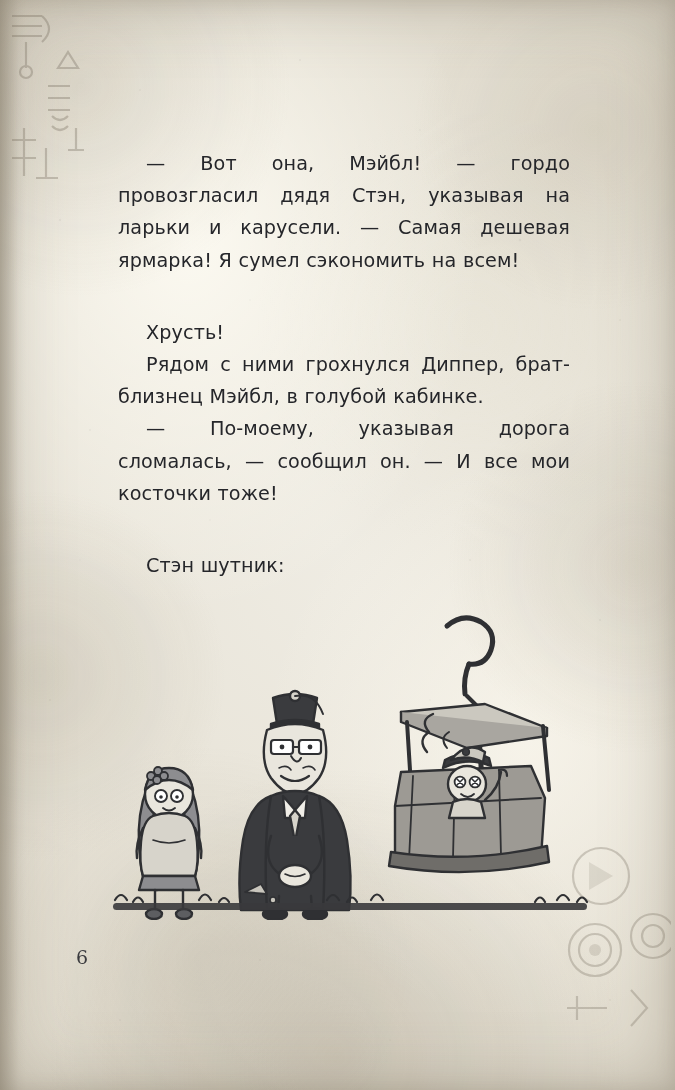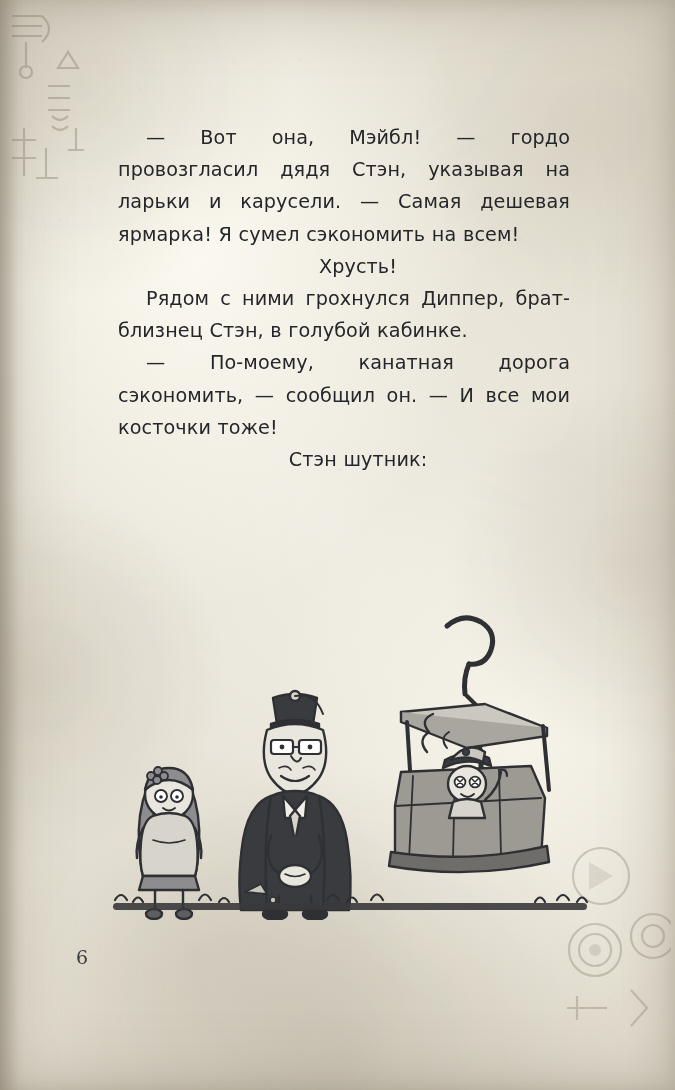--- a/index.html
+++ b/index.html
@@ -72,36 +72,37 @@
     right: 4px; bottom: 60px;
     width: 110px; height: 190px;
     opacity: 0.40;
     pointer-events: none;
   }
 
   
   .text-block {
     position: absolute;
     left: 118px;
-    top: 122px;
+    top: 148px;
     width: 452px;
   }
   .para {
     margin: 0;
     font-family: "DejaVu Sans", sans-serif;
     font-size: 19.2px;
     line-height: 32.2px;
     color: #25262a;
     text-align: justify;
     text-indent: 28px;
     letter-spacing: 0.1px;
     word-spacing: 0.4px;
   }
   .para.nohyph {
-    text-align: center;
+    text-align: left;
+    margin-top: 40px;
   }
 
   
   .illustration {
     position: absolute;
     left: 95px;
     top: 600px;
     width: 510px;
     height: 320px;
   }
@@ -177,22 +178,22 @@
       <circle cx="92" cy="96" r="22"></circle>
       <circle cx="92" cy="96" r="11"></circle>
       <path d="M6 168 h40 M16 156 v24"></path>
       <path d="M70 150 l16 18 l-16 18"></path>
     </g>
   </svg>
 
   <div class="text-block">
     <p class="para">— Вот она, Мэйбл! — гордо провозгласил дядя Стэн, указывая на ларьки и карусели. — Самая дешевая ярмарка! Я сумел сэкономить на всем!</p>
     <p class="para nohyph">Хрусть!</p>
-    <p class="para">Рядом с ними грохнулся Диппер, брат-близ­нец Стэн, в голубой кабинке.</p>
-    <p class="para">— По-моему, канатная дорога сэкономить, — сообщил он. — И все мои косточки тоже!</p>
+    <p class="para">Рядом с ними грохнулся Диппер, брат-близ­нец Мэйбл, в голубой кабинке.</p>
+    <p class="para">— По-моему, указывая дорога сломалась, — сообщил он. — И все мои косточки тоже!</p>
     <p class="para nohyph">Стэн шутник:</p>
   </div>
 
   <div class="illustration">
     <svg viewBox="0 0 510 320" width="510" height="320">
       <g fill="none" stroke="#2f3033" stroke-width="2.4" stroke-linejoin="round" stroke-linecap="round">
 
         <g>
 
           <path d="M52 188 q-10 26 -8 58 q2 30 8 42 l10 2 q-8 -30 -6 -56 q2 -26 10 -44 z" fill="#8d8d90" stroke="#2f3033"></path>

